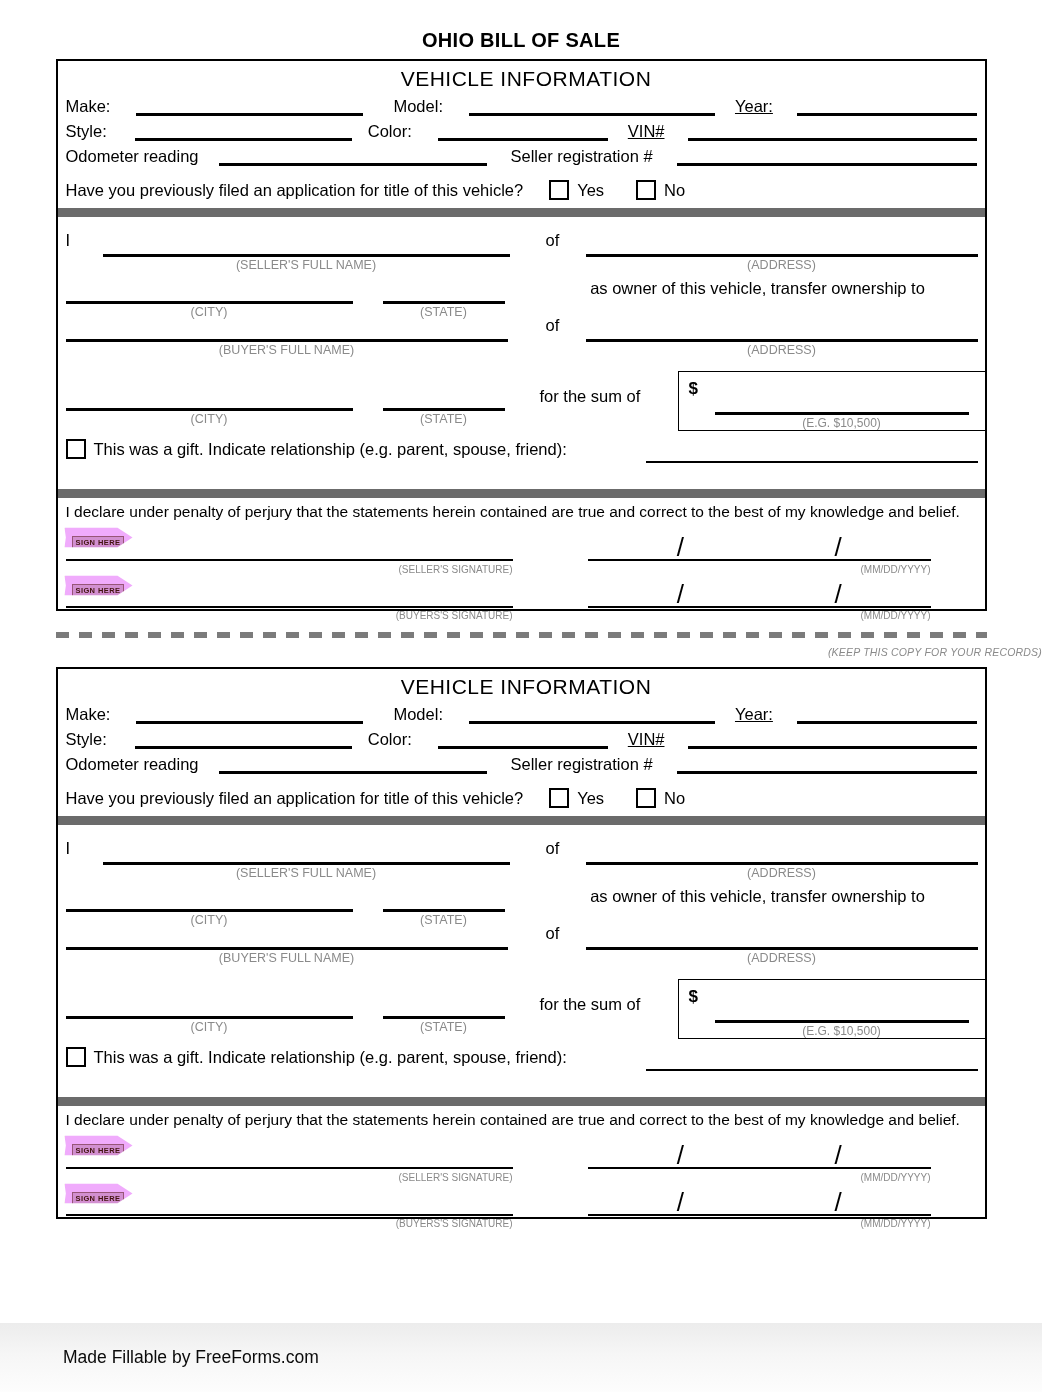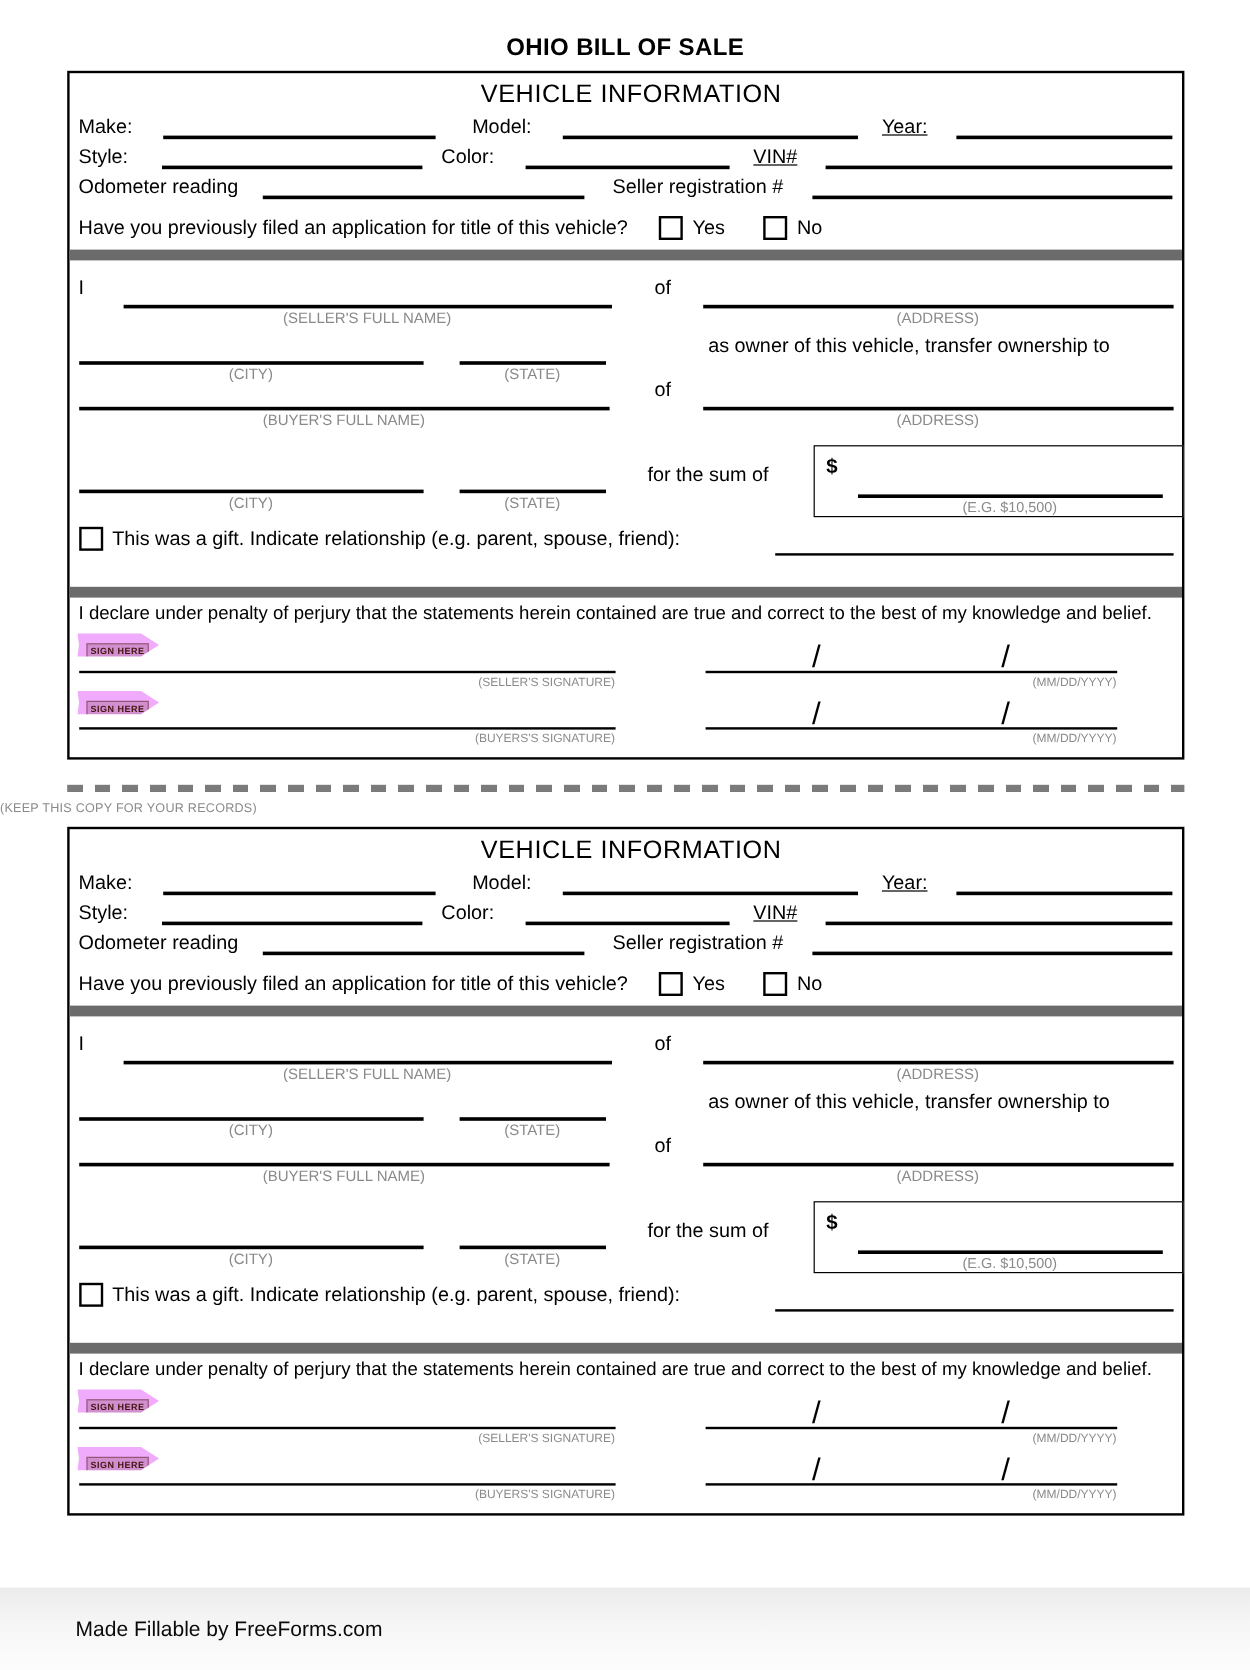--- a/index.html
+++ b/index.html
@@ -22,34 +22,34 @@
   .bar{height:9px;background:#6B6B6B;margin-top:8px;}
   .transfer{position:relative;height:272px;font-size:16.5px;}
   .transfer .abs{position:absolute;}
   .uline{position:absolute;border-bottom:3px solid #000;}
   .hint{position:absolute;color:#8a8a8a;font-size:12.5px;text-align:center;white-space:nowrap;}
   .sum-box{position:absolute;left:620px;top:154px;width:306px;height:58px;border:1px solid #000;background:#fff;}
   .sum-box .dollar{position:absolute;left:10px;top:7px;font-weight:bold;font-size:17px;}
   .sum-box .sum-line{position:absolute;left:36px;right:16px;top:2px;height:38px;border-bottom:3px solid #000;}
   .sum-box .sum-hint{position:absolute;left:36px;right:16px;top:44px;color:#8a8a8a;font-size:12px;text-align:center;}
   .gift-cb{position:absolute;left:8px;top:222px;width:16px;height:16px;border:2px solid #000;}
-  .declaration{position:relative;height:133px;}
+  .declaration{position:relative;height:111px;}
   .decl-text{position:absolute;left:8px;top:5px;font-size:15.5px;white-space:nowrap;}
   .sig-line{position:absolute;border-bottom:2px solid #000;}
   .sig-hint{position:absolute;color:#8a8a8a;font-size:10px;text-align:right;white-space:nowrap;}
   .slash{position:absolute;bottom:-4px;font-size:26px;font-weight:300;color:#000;}
   .sign-tag{position:absolute;width:68px;height:23px;background:#f0abfc;
     clip-path:polygon(0 8%,78% 8%,100% 50%,78% 92%,0 92%,2% 50%);
     filter:drop-shadow(0 1px 1px rgba(120,30,20,.55));
     display:flex;align-items:flex-end;}
   .sign-tag span{margin-left:7px;font-size:7.5px;font-weight:bold;color:#431410;letter-spacing:.4px;
     background:rgba(80,15,10,.18);padding:1px 3px;border:1px solid rgba(80,15,10,.45);}
   .dashed{width:931px;height:6px;margin:21px auto 0;
     background:repeating-linear-gradient(90deg,#7b7b7b 0 13px,transparent 13px 23px);}
-  .keep-note{margin-top:8px;text-align:left;color:#8a8a8a;font-size:10.5px;letter-spacing:.2px;}
+  .keep-note{margin-top:8px;text-align:right;color:#8a8a8a;font-size:10.5px;letter-spacing:.2px;font-style:italic;}
   .copy2{margin-top:9px;}
   .footer{position:absolute;left:0;right:0;bottom:0;height:69px;
     background:linear-gradient(180deg,#ececec 0%,#f6f6f6 45%,#fdfdfd 100%);
     display:flex;align-items:center;}
   .footer span{margin-left:63px;font-size:17.5px;color:#0a0a0a;}
 </style>
 </head>
 <body>
 
 <div class="page-title">OHIO BILL OF SALE</div>

